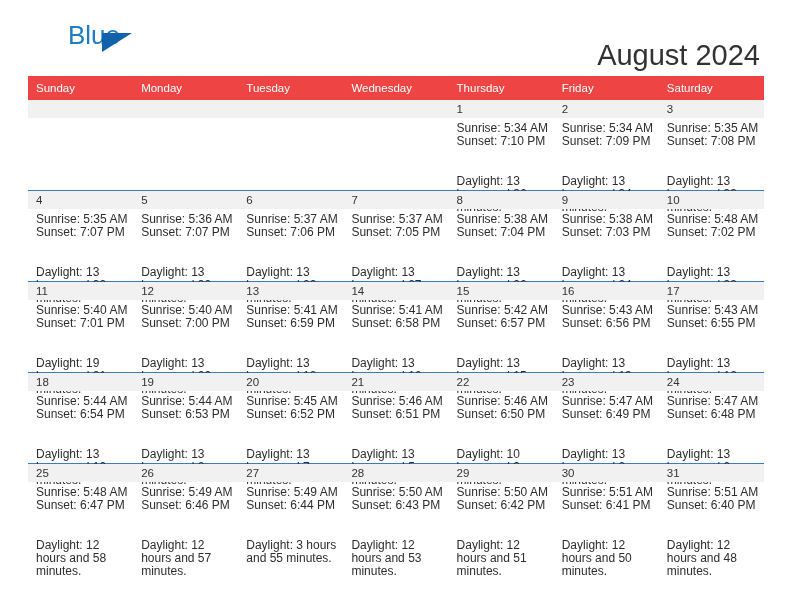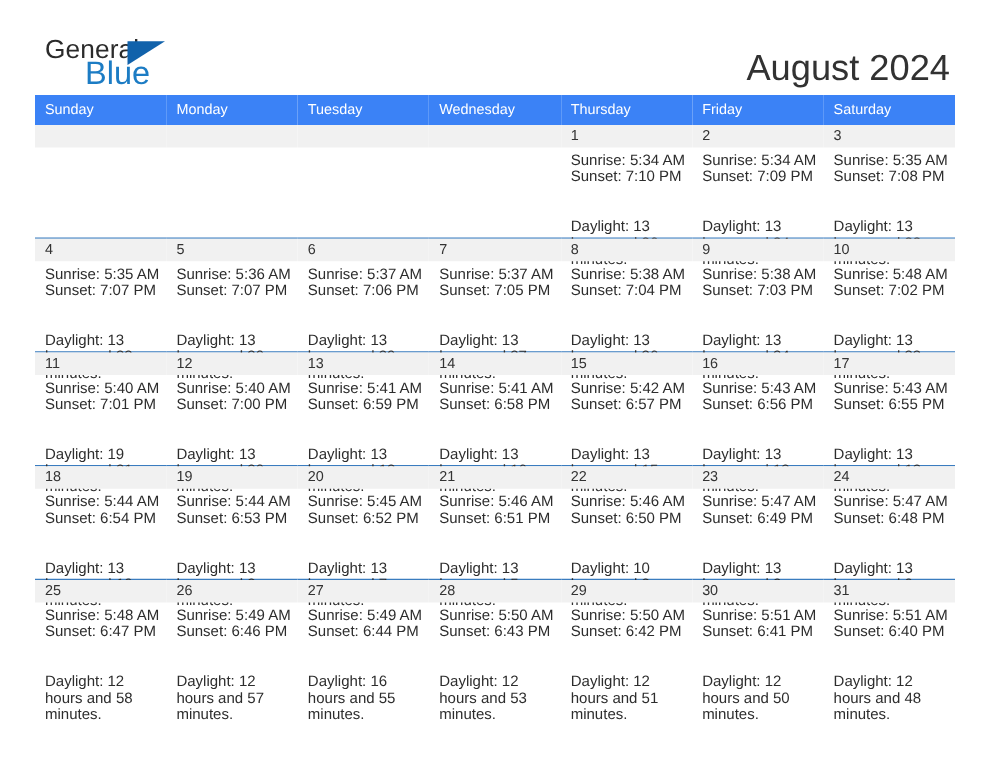--- a/index.html
+++ b/index.html
@@ -82,21 +82,21 @@
   }
 
   
   .calendar {
     width: 736px;
     margin-top: 6px;
     border-collapse: collapse;
     table-layout: fixed;
   }
   .calendar th {
-    background: #3b82f6;
+    background: #ef4444;
     color: #ffffff;
     font-size: 11.5px;
     font-weight: normal;
     text-align: left;
     padding: 6px 0 6px 8px;
     height: 21px;
     box-sizing: border-box;
     border: none;
     margin-top: 6px;
   }
@@ -147,21 +147,20 @@
   }
 </style>
 </head>
 <body>
 
 <div class="page">
 
   <div class="header">
 
     <div class="brand">
-      <span class="brand-general">General</span>
       <span class="brand-triangle"></span>
       <span class="brand-blue">Blue</span>
     </div>
 
     <div class="title-wrap">
       <h1 class="cal-title">August 2024</h1>
     </div>
 
   </div>
 
@@ -466,21 +465,21 @@
                 <div class="daylight">Daylight: 12 hours and 57 minutes.</div>
               </div>
             </div>
           </td>
           <td>
             <div class="daybox">
               <span class="daynum">27</span>
               <div class="info">
                 <div>Sunrise: 5:49 AM</div>
                 <div>Sunset: 6:44 PM</div>
-                <div class="daylight">Daylight: 16 hours and 55 minutes.</div>
+                <div class="daylight">Daylight: 3 hours and 55 minutes.</div>
               </div>
             </div>
           </td>
           <td>
             <div class="daybox">
               <span class="daynum">28</span>
               <div class="info">
                 <div>Sunrise: 5:50 AM</div>
                 <div>Sunset: 6:43 PM</div>
                 <div class="daylight">Daylight: 12 hours and 53 minutes.</div>

